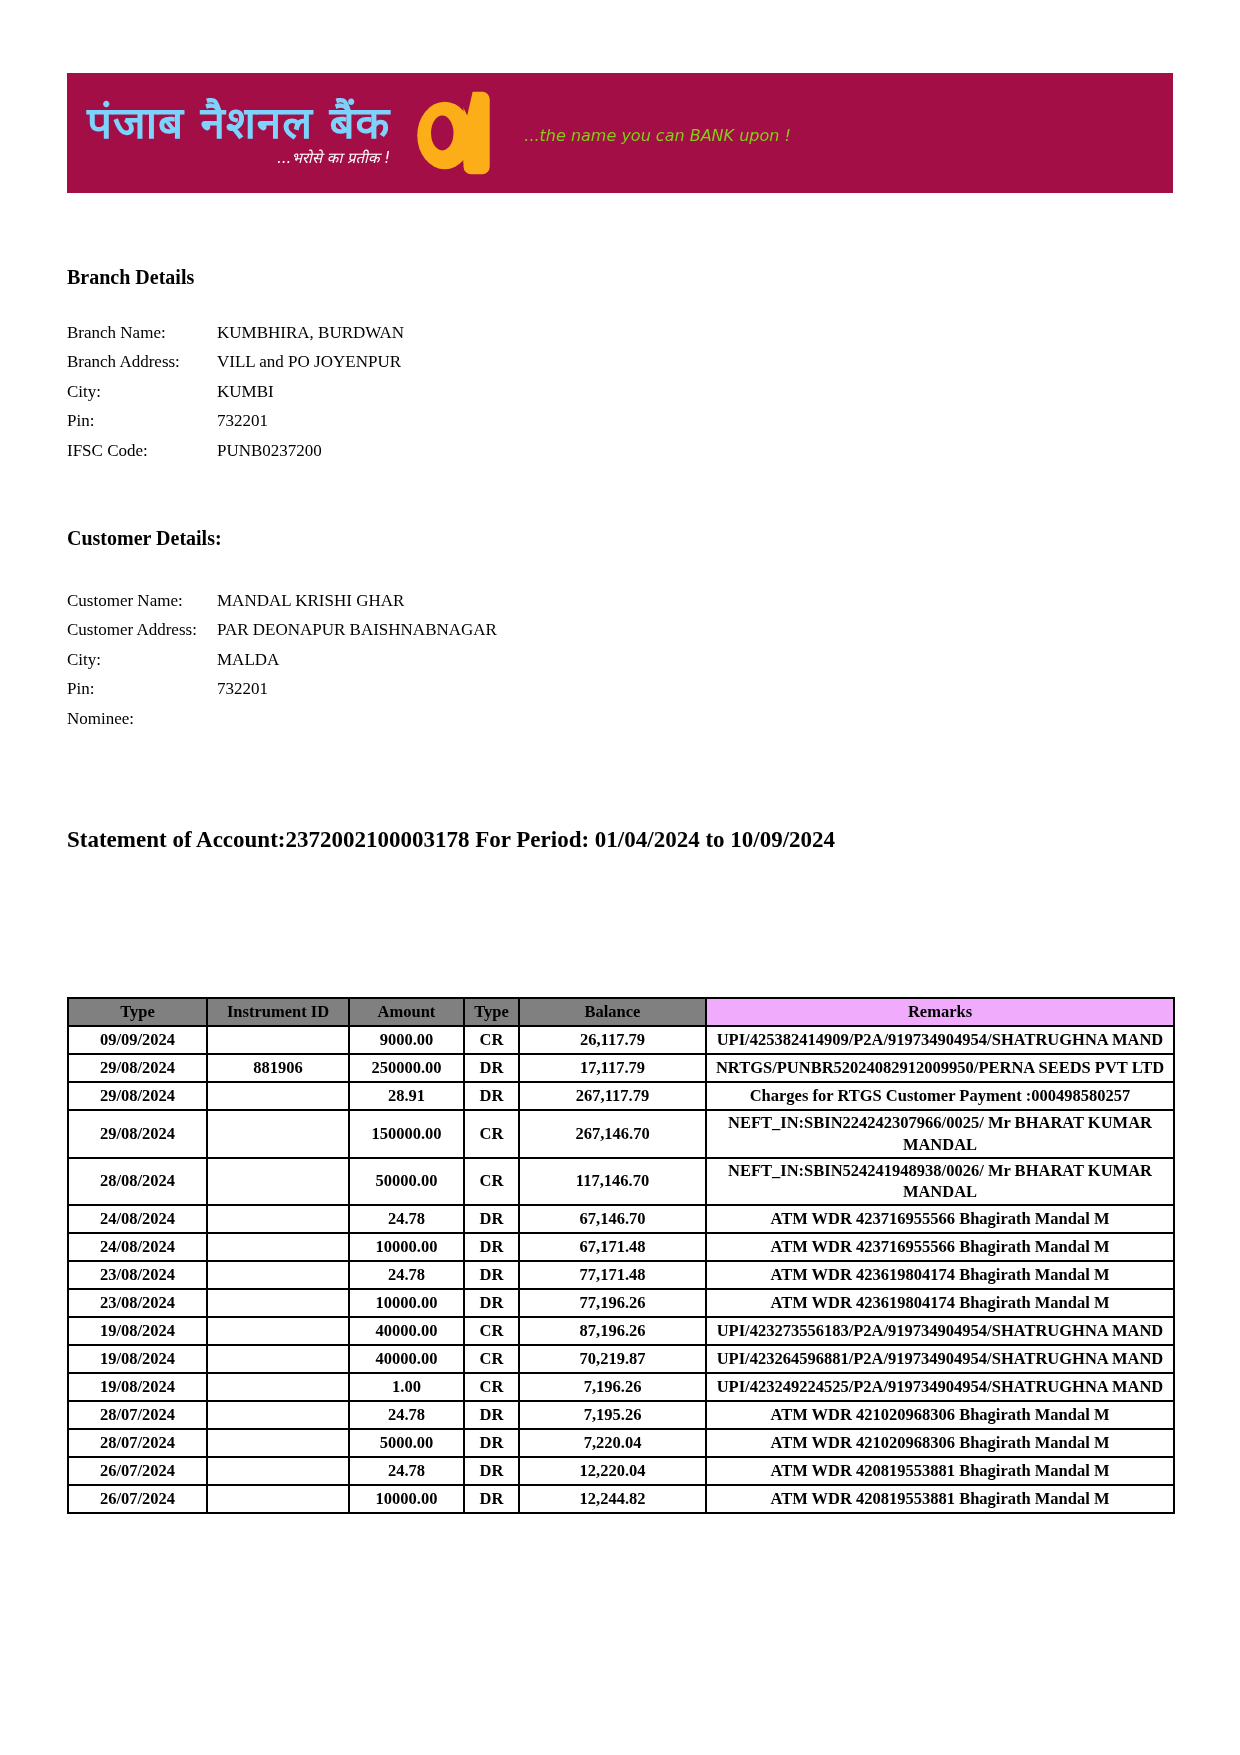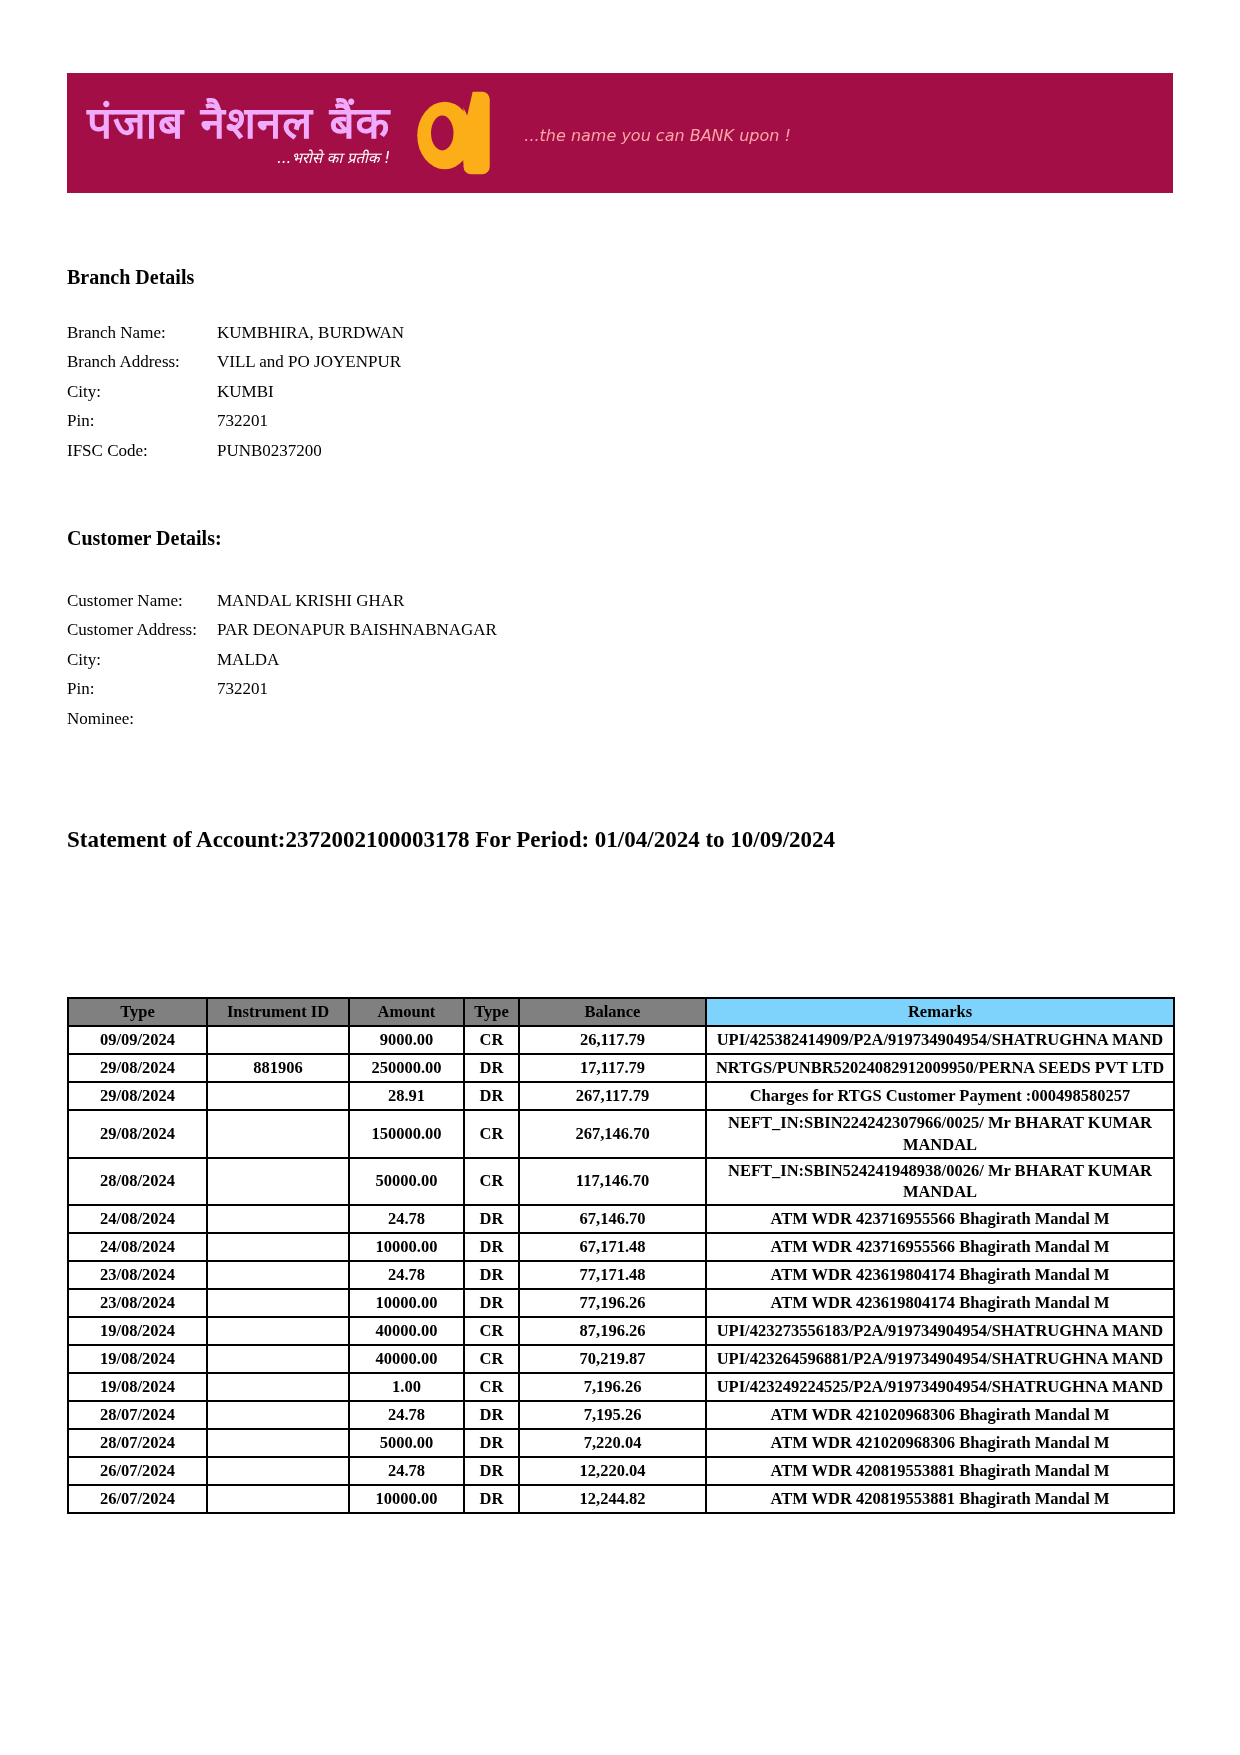--- a/index.html
+++ b/index.html
@@ -9,34 +9,34 @@
     font-family:"Liberation Serif", serif;color:#000;overflow:hidden;
   }
   
   .banner{
     position:absolute;left:67px;top:73px;width:1106px;height:120px;
     display:flex;align-items:center;
   }
   .hindi-block{margin-left:20px;text-align:right;line-height:1;}
   .hindi-title{
     font-family:"DejaVu Sans", sans-serif;font-weight:bold;
-    font-size:44px;color:#f0abfc;letter-spacing:1px;
+    font-size:44px;color:#7dd3fc;letter-spacing:1px;
   }
   .hindi-tagline{
     font-family:"DejaVu Sans", sans-serif;font-size:15px;color:#fff;
     margin-top:6px;font-style:italic;
   }
   .emblem{margin:0 28px 0 26px;flex:0 0 auto;display:block;}
   .english-block{text-align:right;line-height:1;}
   .english-title{
     font-family:"DejaVu Sans", sans-serif;font-weight:bold;
     font-size:42px;color:#fff;letter-spacing:-1px;
   }
   .english-tagline{
-    font-family:"DejaVu Sans", sans-serif;font-size:16px;color:#fca5a5;
+    font-family:"DejaVu Sans", sans-serif;font-size:16px;color:#84cc16;
     font-style:italic;margin-top:6px;
   }
   
   .section-heading{
     position:absolute;left:67px;font-size:20px;font-weight:bold;
   }
   .heading-branch{top:266px;}
   .heading-customer{top:527px;}
   .fields{position:absolute;left:67px;font-size:17px;}
   .fields-branch{top:318px;}
@@ -141,21 +141,21 @@
         <col style="width: 187px;">
         <col style="width: 468px;">
       </colgroup>
     <thead>
         <tr id="txn-head-row">
           <th style="background: rgb(128, 128, 128);">Type</th>
           <th style="background: rgb(128, 128, 128);">Instrument ID</th>
           <th style="background: rgb(128, 128, 128);">Amount</th>
           <th style="background: rgb(128, 128, 128);">Type</th>
           <th style="background: rgb(128, 128, 128);">Balance</th>
-          <th style="background: #7dd3fc;">Remarks</th>
+          <th style="background: #f0abfc;">Remarks</th>
         </tr>
       </thead>
     <tbody id="txn-body">
         <tr>
           <td>09/09/2024</td>
           <td></td>
           <td>9000.00</td>
           <td>CR</td>
           <td>26,117.79</td>
           <td>UPI/425382414909/P2A/919734904954/SHATRUGHNA MAND</td>

